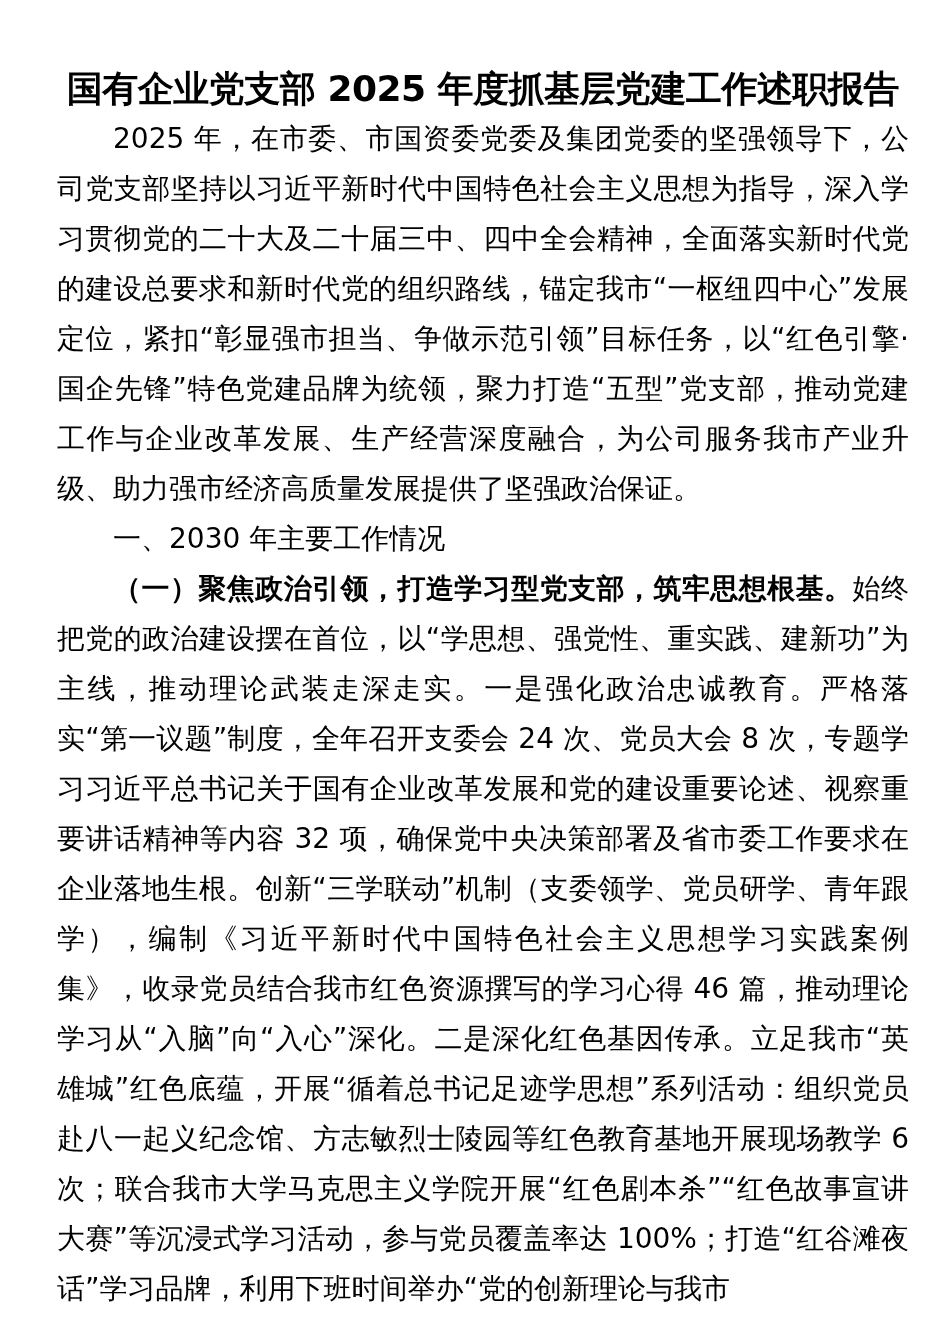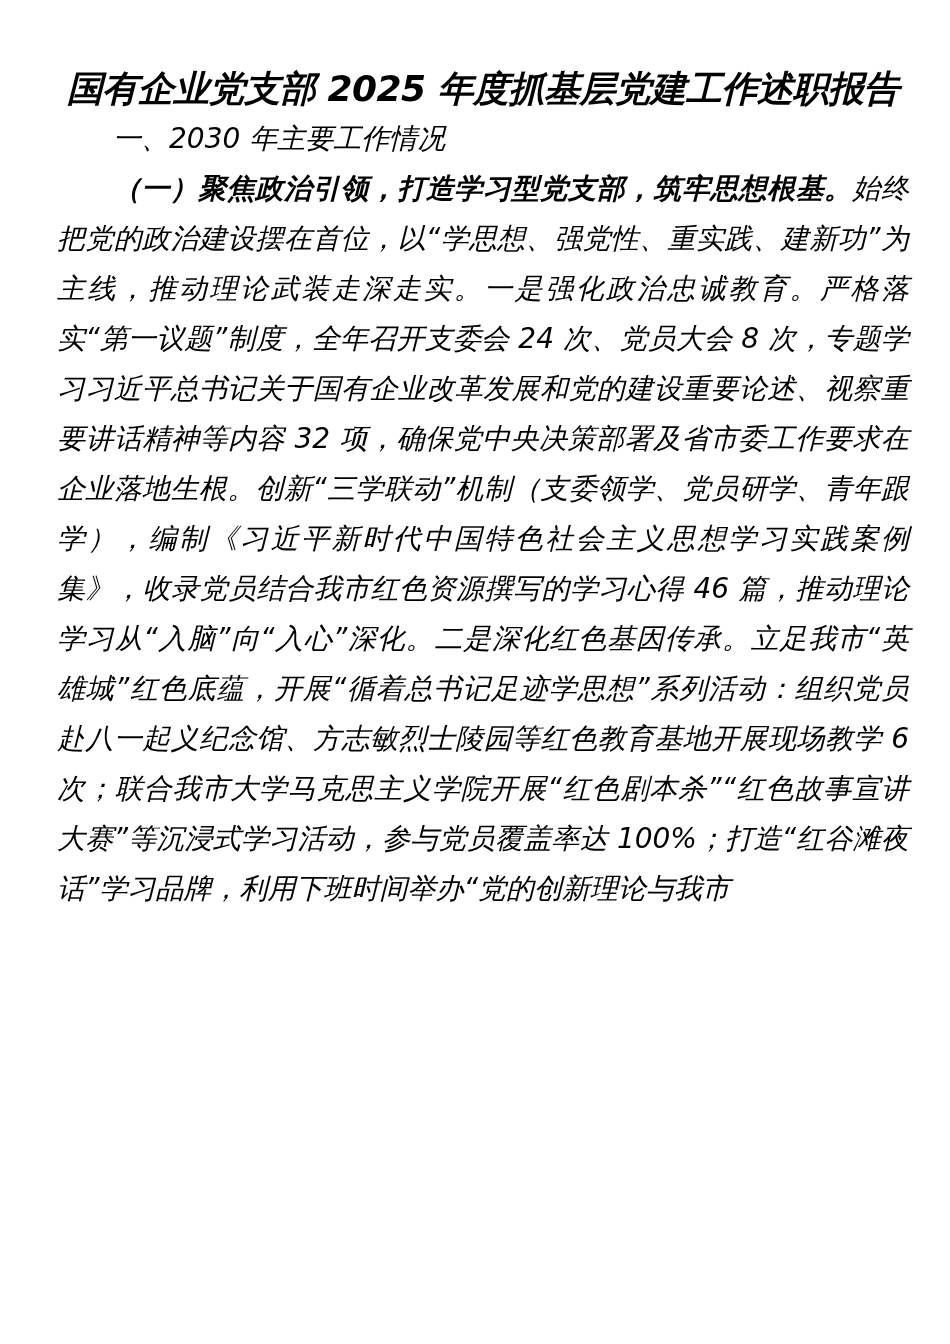--- a/index.html
+++ b/index.html
@@ -10,21 +10,20 @@
   .page {
     position: relative;
     width: 950px;
     height: 1344px;
     box-sizing: border-box;
     background: #ffffff;
     color: #000000;
     padding: 64px 41px 0 57px;
     overflow: hidden;
     font-family: "DejaVu Sans", sans-serif;
-    font-style: italic;
   }
   .doc-title {
     font-size: 36px;
     font-weight: bold;
     line-height: 50px;
     text-align: center;
     white-space: nowrap;
     margin: 0 -25px 0 -25px;
     letter-spacing: -0.5px;
   }
@@ -40,18 +39,19 @@
     font-weight: bold;
   }
 </style>
 </head>
 <body>
 
 <div class="page">
 
   <h1 class="doc-title">国有企业党支部 2025 年度抓基层党建工作述职报告</h1>
 
+  <p class="para">2025 年，在市委、市国资委党委及集团党委的坚强领导下，公司党支部坚持以习近平新时代中国特色社会主义思想为指导，深入学习贯彻党的二十大及二十届三中、四中全会精神，全面落实新时代党的建设总要求和新时代党的组织路线，锚定我市“一枢纽四中心”发展定位，紧扣“彰显强市担当、争做示范引领”目标任务，以“红色引擎·国企先锋”特色党建品牌为统领，聚力打造“五型”党支部，推动党建工作与企业改革发展、生产经营深度融合，为公司服务我市产业升级、助力强市经济高质量发展提供了坚强政治保证。</p>
 
   <p class="para">一、2030 年主要工作情况</p>
 
   <p class="para"><span class="bold-seg">（一）聚焦政治引领，打造学习型党支部，筑牢思想根基。</span><span>始终把党的政治建设摆在首位，以“学思想、强党性、重实践、建新功”为主线，推动理论武装走深走实。一是强化政治忠诚教育。严格落实“第一议题”制度，全年召开支委会 24 次、党员大会 8 次，专题学习习近平总书记关于国有企业改革发展和党的建设重要论述、视察重要讲话精神等内容 32 项，确保党中央决策部署及省市委工作要求在企业落地生根。创新“三学联动”机制（支委领学、党员研学、青年跟学），编制《习近平新时代中国特色社会主义思想学习实践案例集》，收录党员结合我市红色资源撰写的学习心得 46 篇，推动理论学习从“入脑”向“入心”深化。二是深化红色基因传承。立足我市“英雄城”红色底蕴，开展“循着总书记足迹学思想”系列活动：组织党员赴八一起义纪念馆、方志敏烈士陵园等红色教育基地开展现场教学 6 次；联合我市大学马克思主义学院开展“红色剧本杀”“红色故事宣讲大赛”等沉浸式学习活动，参与党员覆盖率达 100%；打造“红谷滩夜话”学习品牌，利用下班时间举办“党的创新理论与我市</span></p>
 
 </div>
 
 </body></html>

